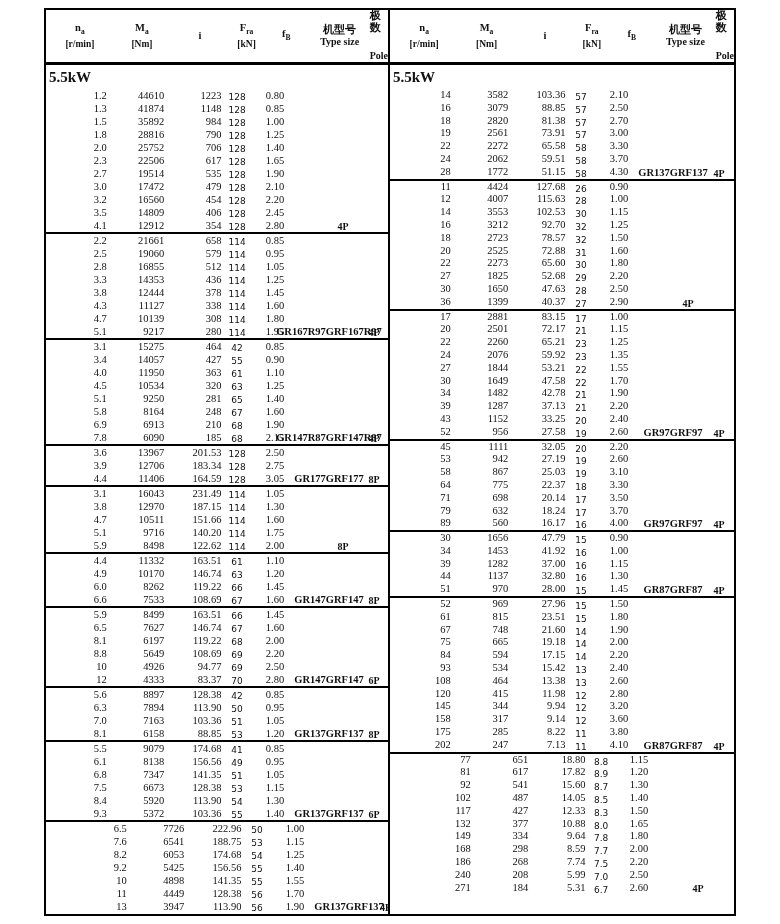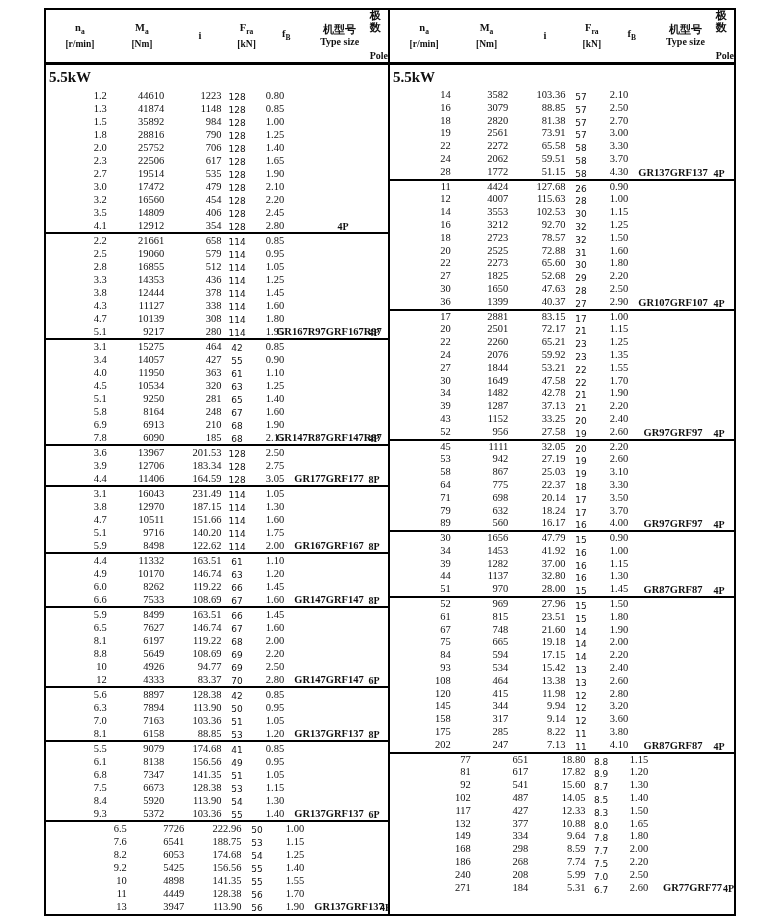--- a/index.html
+++ b/index.html
@@ -352,24 +352,20 @@
               <span class="cell c-fb">1.75</span>
             </div>
             <div class="row">
               <span class="cell c-na">5.9</span>
               <span class="cell c-ma">8498</span>
               <span class="cell c-i">122.62</span>
               <span class="cell c-fra">114</span>
               <span class="cell c-fb">2.00</span>
             </div>
           </div>
-          <div class="types">
-            <div>GR167</div>
-            <div>GRF167</div>
-          </div>
           <div class="pole">8P</div>
         </div>
         <div class="group">
           <div class="rows">
             <div class="row">
               <span class="cell c-na">4.4</span>
               <span class="cell c-ma">11332</span>
               <span class="cell c-i">163.51</span>
               <span class="cell c-fra">61</span>
               <span class="cell c-fb">1.10</span>
@@ -759,24 +755,20 @@
               <span class="cell c-fb">2.50</span>
             </div>
             <div class="row">
               <span class="cell c-na">36</span>
               <span class="cell c-ma">1399</span>
               <span class="cell c-i">40.37</span>
               <span class="cell c-fra">27</span>
               <span class="cell c-fb">2.90</span>
             </div>
           </div>
-          <div class="types">
-            <div>GR107</div>
-            <div>GRF107</div>
-          </div>
           <div class="pole">4P</div>
         </div>
         <div class="group">
           <div class="rows">
             <div class="row">
               <span class="cell c-na">17</span>
               <span class="cell c-ma">2881</span>
               <span class="cell c-i">83.15</span>
               <span class="cell c-fra">17</span>
               <span class="cell c-fb">1.00</span>
@@ -1119,22 +1111,18 @@
               <span class="cell c-fb">2.50</span>
             </div>
             <div class="row">
               <span class="cell c-na">271</span>
               <span class="cell c-ma">184</span>
               <span class="cell c-i">5.31</span>
               <span class="cell c-fra">6.7</span>
               <span class="cell c-fb">2.60</span>
             </div>
           </div>
-          <div class="types">
-            <div>GR77</div>
-            <div>GRF77</div>
-          </div>
           <div class="pole">4P</div>
         </div>
       </div>
   </div>
 
 </div>
 
 </body></html>

